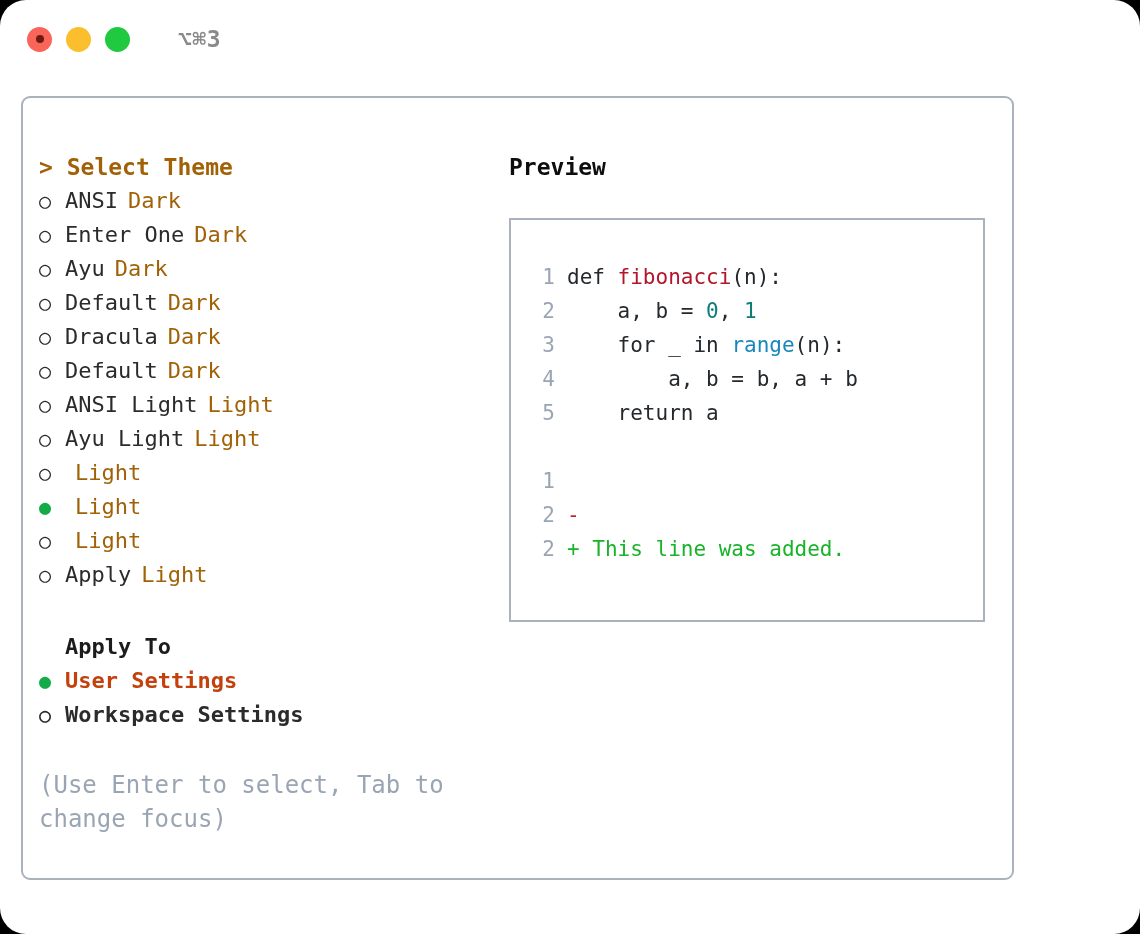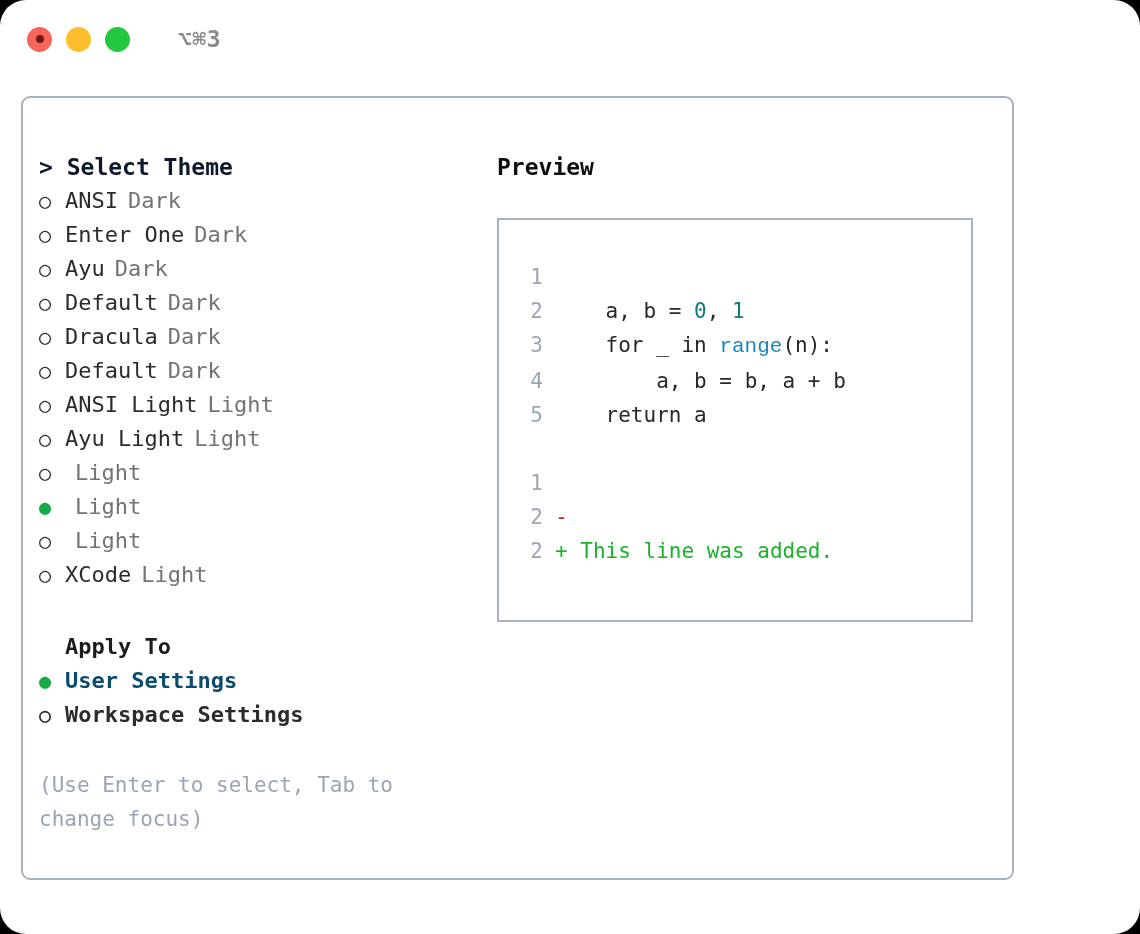--- a/index.html
+++ b/index.html
@@ -91,21 +91,21 @@
   
   .left-col {
     position: absolute;
     left: 16px;
     top: 52px;
     width: 450px;
   }
   .section-header {
     font-size: 23px;
     font-weight: bold;
-    color: #0f172a;
+    color: #a16207;
     line-height: 34px;
     white-space: pre;
   }
   .theme-list { margin-top: 0; }
   .theme-row {
     display: flex;
     align-items: baseline;
     line-height: 34px;
     font-size: 22px;
     white-space: pre;
@@ -113,55 +113,55 @@
   .bullet {
     width: 26px;
     flex: 0 0 26px;
     color: #2b2b2b;
     font-size: 20px;
   }
   .theme-row.selected .bullet { color: #12ab47; }
   .theme-name { color: #2b2b2b; }
   .theme-row.selected .theme-name { color: #12ab47; }
   .theme-tag {
-    color: #737373;
+    color: #a16207;
     margin-left: 10px;
   }
 
   .apply-block { margin-top: 38px; font-weight: bold; }
   .apply-header {
     font-size: 22px;
     color: #1c1c1c;
     line-height: 34px;
     padding-left: 26px;
     white-space: pre;
   }
   .apply-row {
     display: flex;
     align-items: baseline;
     line-height: 34px;
     font-size: 22px;
     white-space: pre;
   }
   .apply-row .label { color: #2b2b2b; }
-  .apply-row.selected .label { color: #0c4a6e; text-align: right; }
+  .apply-row.selected .label { color: #c2410c; text-align: right; }
   .apply-row.selected .bullet { color: #12ab47; }
 
   .hint {
     margin-top: 36px;
-    font-size: 21px;
+    font-size: 24px;
     line-height: 34px;
     color: #9aa5b4;
     width: 410px;
   }
 
   
   .right-col {
     position: absolute;
-    left: 474px;
+    left: 486px;
     top: 52px;
     width: 500px;
   }
   .preview-title {
     font-size: 23px;
     font-weight: bold;
     color: #0d0d0d;
     line-height: 34px;
     white-space: pre;
   }
@@ -184,21 +184,21 @@
   .lineno {
     flex: 0 0 26px;
     text-align: right;
     color: #9aa5b4;
     margin-right: 12px;
   }
   .code-text { color: #24292e; }
 
   .tok-fn    { color: #b3152a; }
   .tok-num   { color: #0e7c77; }
-  .tok-call  { color: #1787bd; font-family: Liberation Mono, monospace; }
+  .tok-call  { color: #1787bd; }
   .tok-plain { color: #24292e; }
 
   .diff-ctx { color: #8b8b8b; }
   .diff-del { color: #c0261c; }
   .diff-add { color: #19b329; }
 </style>
 </head>
 <body>
 
 <div class="window">
@@ -225,39 +225,39 @@
             <div class="theme-row"><span class="bullet">○</span><span class="theme-name">Enter One</span><span class="theme-tag">Dark</span></div>
             <div class="theme-row"><span class="bullet">○</span><span class="theme-name">Ayu</span><span class="theme-tag">Dark</span></div>
             <div class="theme-row"><span class="bullet">○</span><span class="theme-name">Default</span><span class="theme-tag">Dark</span></div>
             <div class="theme-row"><span class="bullet">○</span><span class="theme-name">Dracula</span><span class="theme-tag">Dark</span></div>
             <div class="theme-row"><span class="bullet">○</span><span class="theme-name">Default</span><span class="theme-tag">Dark</span></div>
             <div class="theme-row"><span class="bullet">○</span><span class="theme-name">ANSI Light</span><span class="theme-tag">Light</span></div>
             <div class="theme-row"><span class="bullet">○</span><span class="theme-name">Ayu Light</span><span class="theme-tag">Light</span></div>
             <div class="theme-row"><span class="bullet">○</span><span class="theme-tag">Light</span></div>
             <div class="theme-row selected"><span class="bullet">●</span><span class="theme-tag">Light</span></div>
             <div class="theme-row"><span class="bullet">○</span><span class="theme-tag">Light</span></div>
-            <div class="theme-row"><span class="bullet">○</span><span class="theme-name">XCode</span><span class="theme-tag">Light</span></div>
+            <div class="theme-row"><span class="bullet">○</span><span class="theme-name">Apply</span><span class="theme-tag">Light</span></div>
           </div>
 
         <div class="apply-block">
           <div class="apply-header">Apply To</div>
           <div id="apply-list">
               <div class="apply-row selected"><span class="bullet">●</span><span class="label">User Settings</span></div>
               <div class="apply-row"><span class="bullet">○</span><span class="label">Workspace Settings</span></div>
             </div>
         </div>
 
         <div class="hint">(Use Enter to select, Tab to change focus)</div>
       </div>
 
       <div class="right-col">
         <div class="preview-title">Preview</div>
         <div class="preview-box">
           <div id="code-block">
-              <div class="code-line"><span class="lineno">1</span></div>
+              <div class="code-line"><span class="lineno">1</span><span class="code-text"><span class="tok-plain">def </span><span class="tok-fn">fibonacci</span><span class="tok-plain">(n):</span></span></div>
               <div class="code-line"><span class="lineno">2</span><span class="code-text"><span class="tok-plain">    a, b = </span><span class="tok-num">0</span><span class="tok-plain">, </span><span class="tok-num">1</span></span></div>
               <div class="code-line"><span class="lineno">3</span><span class="code-text"><span class="tok-plain">    for _ in </span><span class="tok-call">range</span><span class="tok-plain">(n):</span></span></div>
               <div class="code-line"><span class="lineno">4</span><span class="code-text"><span class="tok-plain">        a, b = b, a + b</span></span></div>
               <div class="code-line"><span class="lineno">5</span><span class="code-text"><span class="tok-plain">    return a</span></span></div>
             </div>
           <div class="code-line spacer"></div>
           <div id="diff-block">
               <div class="code-line"><span class="lineno">1</span><span class="diff-ctx"> </span></div>
               <div class="code-line"><span class="lineno">2</span><span class="diff-del">-</span></div>
               <div class="code-line"><span class="lineno">2</span><span class="diff-add">+</span><span class="diff-add"> This line was added.</span></div>

